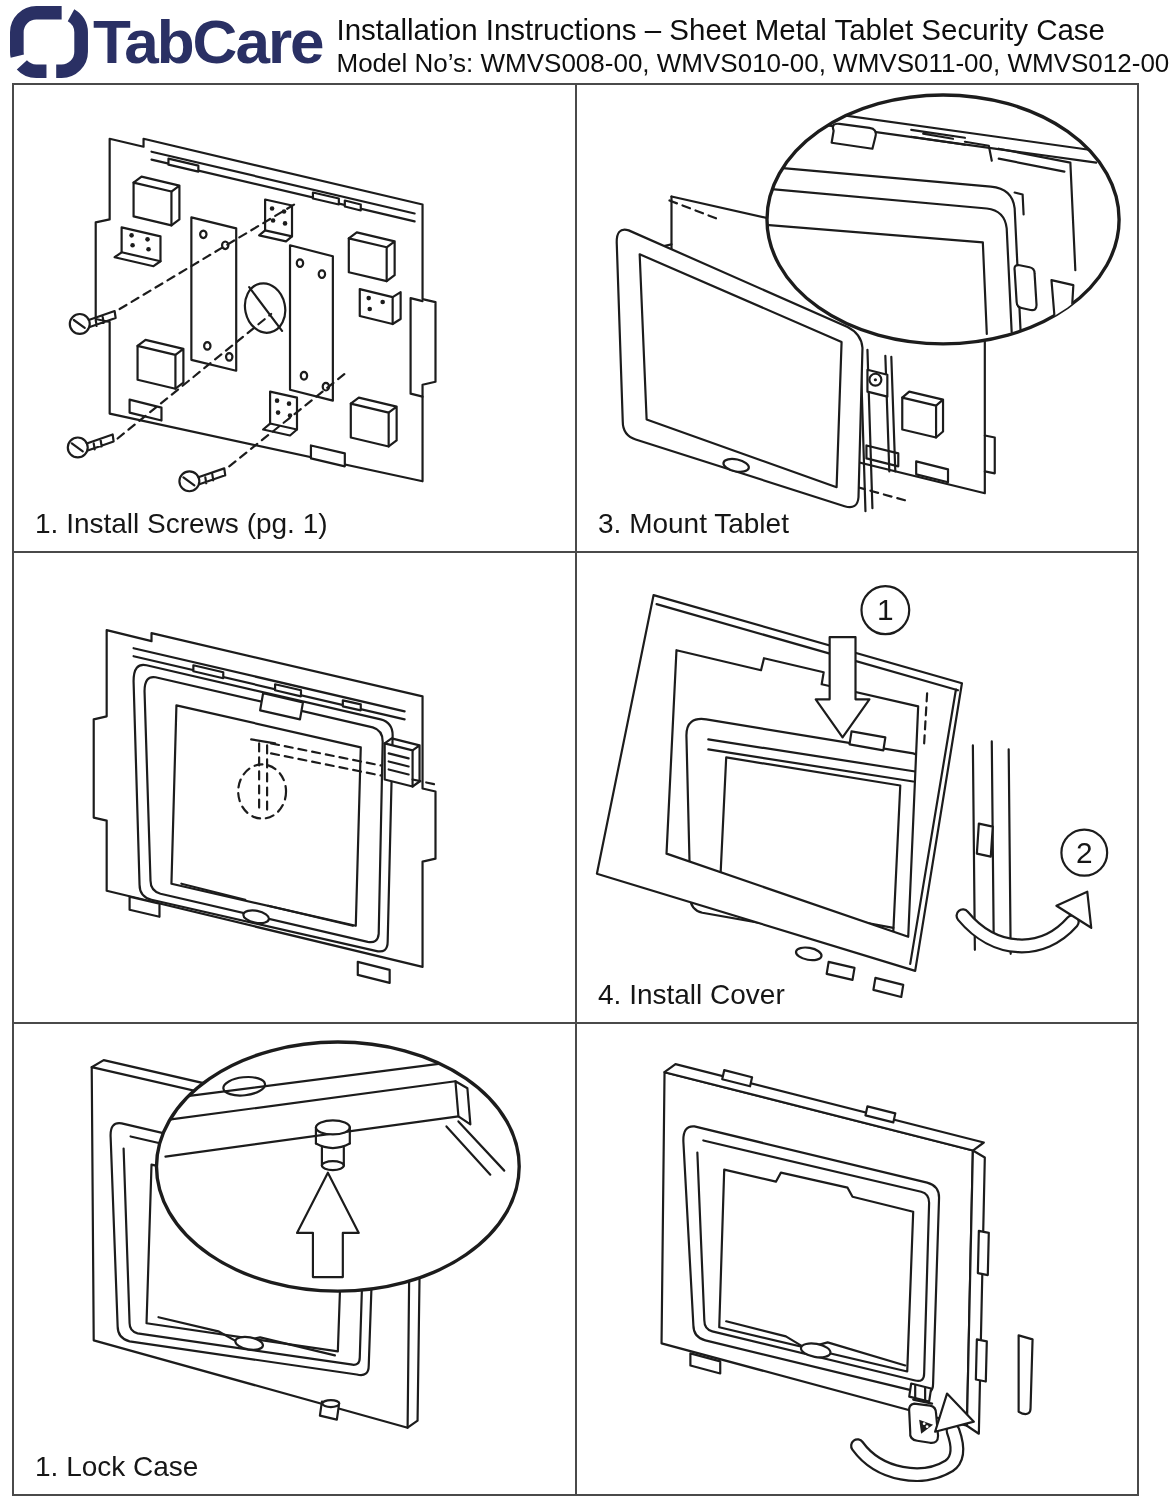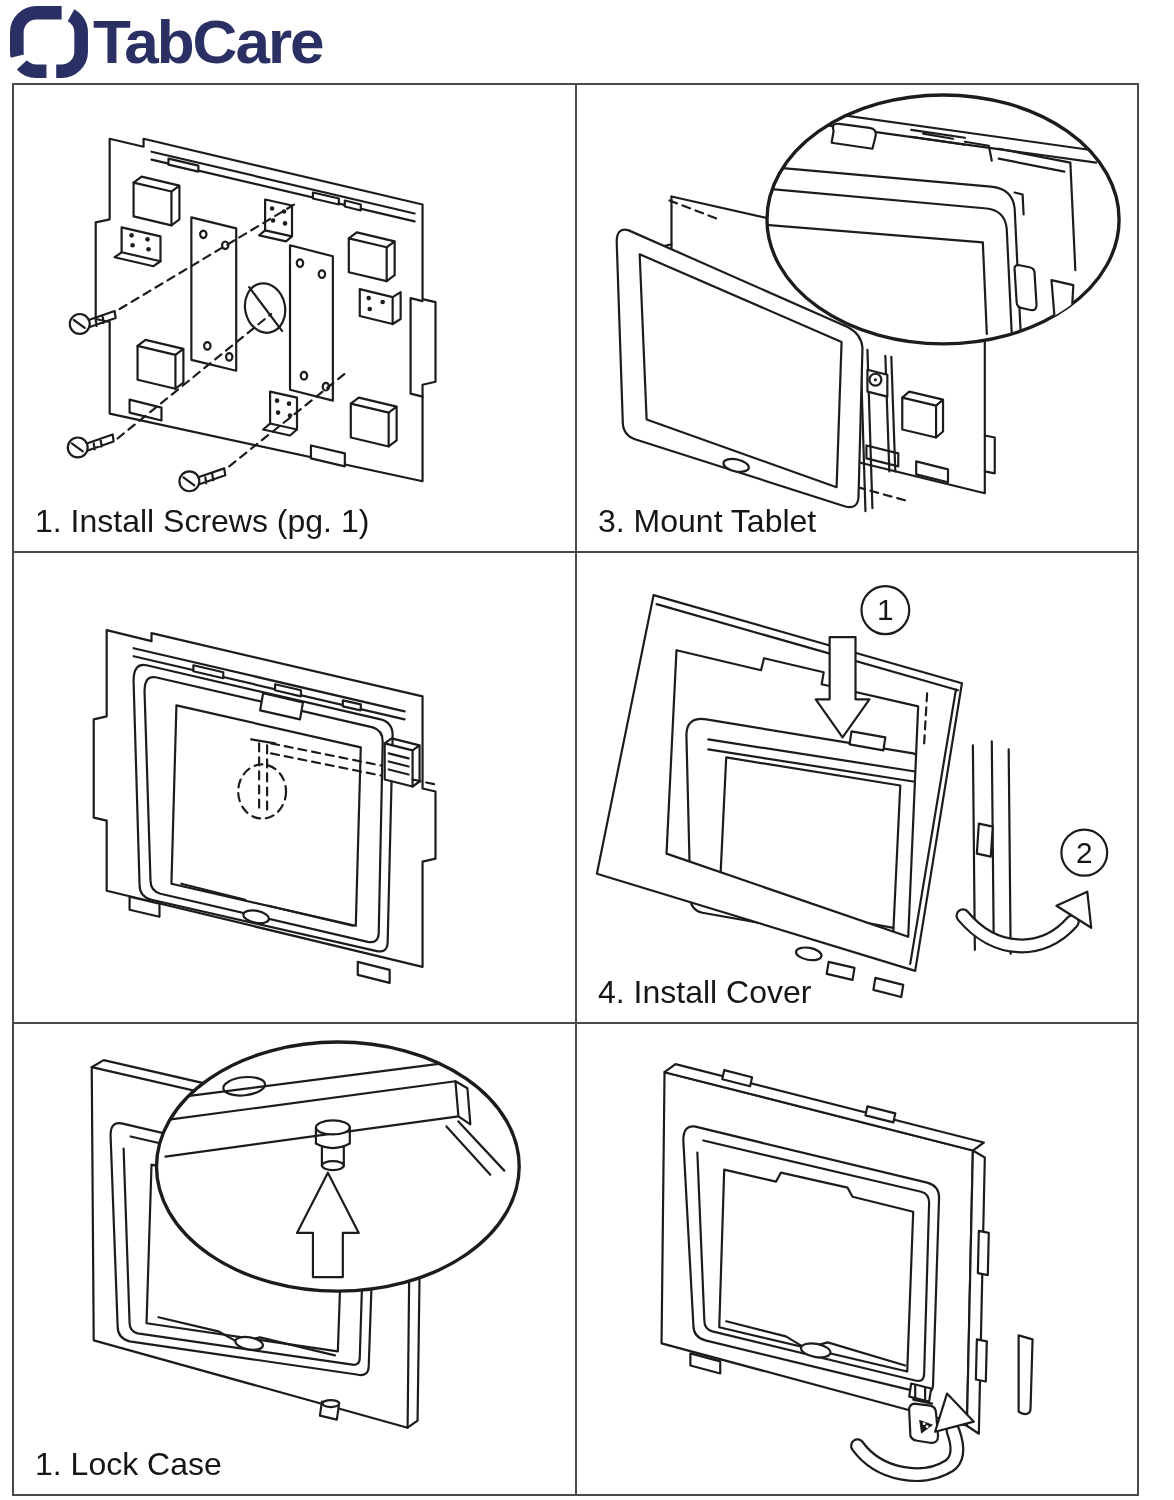--- a/index.html
+++ b/index.html
@@ -24,31 +24,35 @@
   .art path,.art line,.art ellipse,.art circle,.art polyline,.art polygon,.art rect{
     stroke:currentColor;fill:none;stroke-width:2.2;stroke-linejoin:round;stroke-linecap:round}
   .art .wf{fill:#fff}
   .art .dash{stroke-dasharray:8 6}
   .art .thick{stroke-width:3.4}
   .art .dot{fill:currentColor;stroke:none}
   .art .wdot{fill:#fff;stroke:none}
   .art .tubeO{stroke-width:15}
   .art .tubeI{stroke:#fff;stroke-width:10.5}
   .art text{font-size:30px;fill:var(--text);stroke:none;text-anchor:middle;font-family:"Liberation Sans",sans-serif}
-  .caption{position:absolute;left:21px;bottom:11px;font-size:32px;color:var(--text);white-space:nowrap}
+  .caption{position:absolute;left:21px;bottom:11px;font-size:28px;color:var(--text);white-space:nowrap}
 </style>
 </head>
 <body>
 
 <div class="header">
   <div class="logo">
     <svg viewBox="0 0 84 78">
       <rect x="10" y="9" width="66" height="60" rx="20" fill="none" stroke="var(--brand)" stroke-width="14" stroke-dasharray="78 10 27 10" stroke-dashoffset="-36"></rect>
     </svg>
     <span class="brand">TabCare</span>
+  </div>
+  <div class="titles">
+    <div class="title">Installation Instructions – Sheet Metal Tablet Security Case</div>
+    <div class="subtitle">Model No’s: WMVS008-00, WMVS010-00, WMVS011-00, WMVS012-00</div>
   </div>
 </div>
 
 <div class="grid">
 
   <div class="panel br bb">
     <svg class="art" viewBox="0 0 563 468" preserveAspectRatio="none">
       <path class="wf" d="M96,54 L130,62 L130,54 L410,120 L410,215 L423,218 L423,298 L410,301 L410,398 L96,330 L96,238 L82,235 L82,138 L96,135 Z"></path>
       <path d="M398,214 L410,217 M398,214 L398,310 L410,313"></path>
       <path class="wf" d="M116,316 l32,8 l0,13 l-32,-8 Z"></path>

